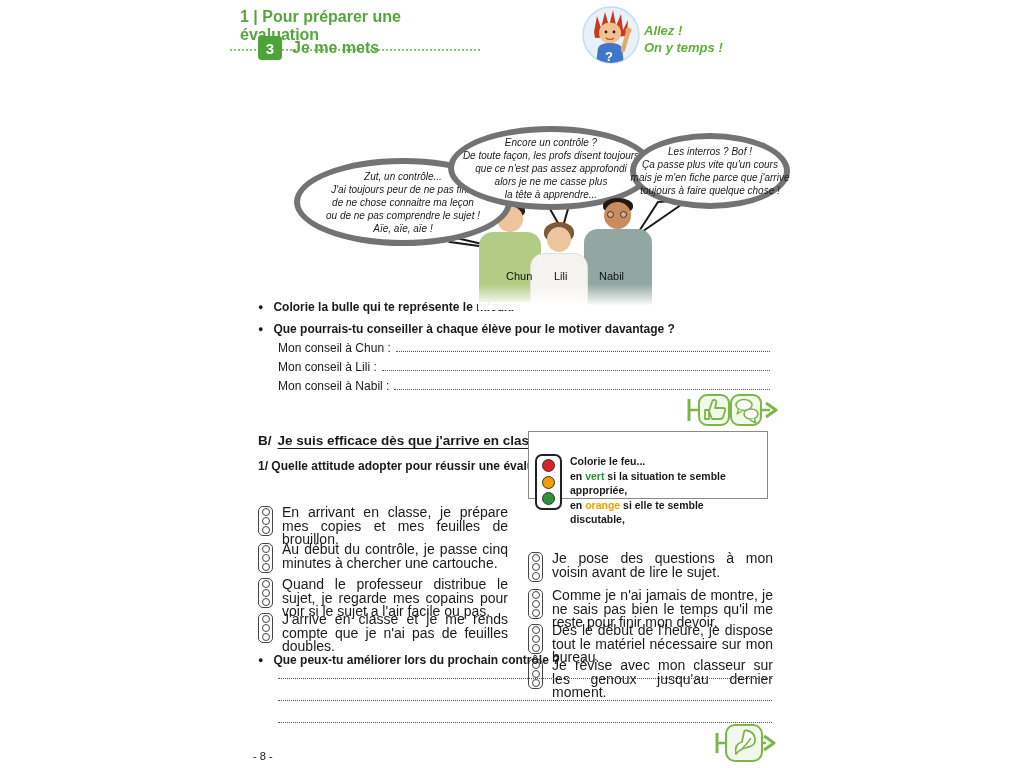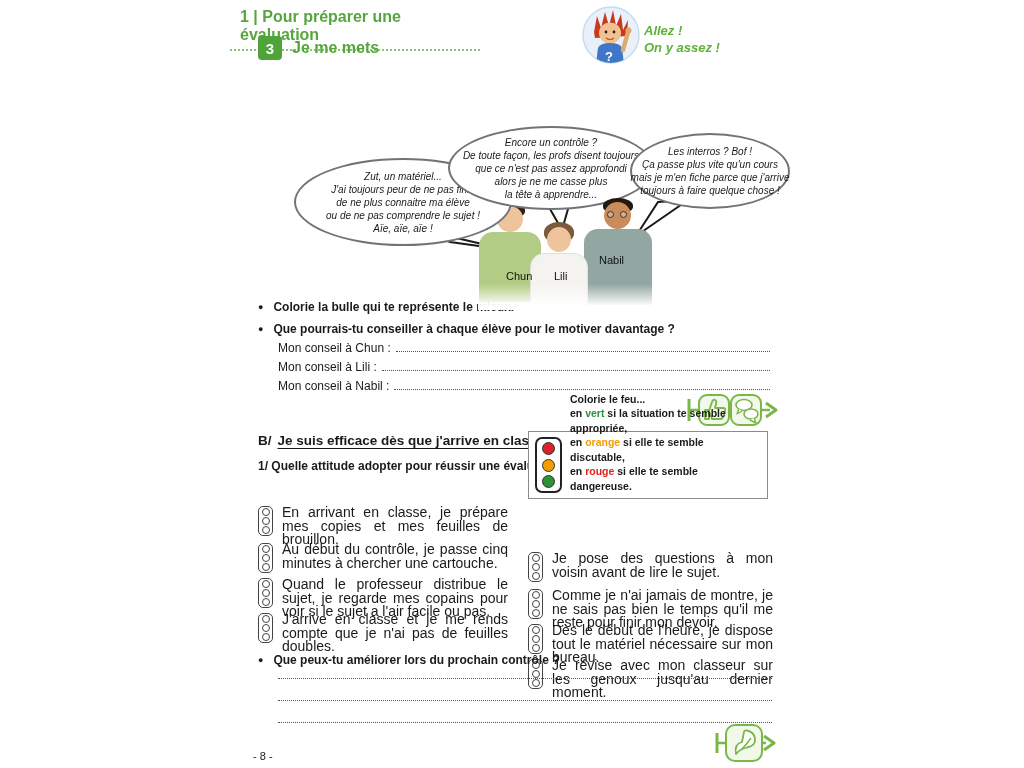--- a/index.html
+++ b/index.html
@@ -19,21 +19,21 @@
   
   .sec-head { position:absolute; font-size:13px; font-weight:bold; }
   .sec-head .lbl { display:inline-block; margin-right:6px; }
   .sec-head .u { text-decoration:underline; text-underline-offset:3px; }
   #sec-a-head { left:258px; top:100px; }
   #sec-a-head .line2 { margin-left:20px; }
   #sec-b-head { left:258px; top:433px; font-size:13.5px; }
   .sub-q { position:absolute; left:258px; top:459px; font-size:12px; font-weight:bold; }
 
   
-  .bubble { position:absolute; background:#fff; border:2px solid #737373; border-radius:50%;
+  .bubble { position:absolute; background:#fff; border:6px solid #737373; border-radius:50%;
     display:flex; flex-direction:column; align-items:center; justify-content:center;
     font-style:italic; font-size:10px; line-height:13px; text-align:center; z-index:3; }
   .bubble span { display:block; white-space:nowrap; }
   #bubble-chun  { left:294px; top:158px; width:218px; height:88px; }
   #bubble-lili  { left:448px; top:126px; width:206px; height:84px; }
   #bubble-nabil { left:630px; top:133px; width:160px; height:76px; }
   .tail { position:absolute; z-index:2; }
 
   
   #children { position:absolute; left:478px; top:196px; width:182px; height:112px; }
@@ -52,21 +52,21 @@
   #q-colorie { left:258px; top:300px; }
   #q-conseil { left:258px; top:322px; }
   #q-ameliorer { left:258px; top:653px;text-align:center; }
 
   .advice-row { position:absolute; left:278px; width:492px; display:flex; font-size:12px; }
   .advice-row .leader { flex:1; border-bottom:1.5px dotted #555; margin:0 0 3px 5px; }
   .answer-line { position:absolute; left:278px; width:494px; border-bottom:1.5px dotted #555; }
 
   
   #legend { position:absolute; left:528px; top:431px; width:240px; height:68px; border:1px solid #8a8a8a;
-    display:flex; align-items:flex-end; padding:5px 6px; gap:8px; background:#fff; }
+    display:flex; align-items:flex-start; padding:22px 6px; gap:8px; background:#fff; }
   .t-light { border:2px solid #222; border-radius:7px; background:#fff;
     display:flex; flex-direction:column; align-items:center; justify-content:space-evenly; }
   #legend .t-light { width:27px; height:56px; flex:0 0 27px; }
   #legend .t-light i { width:13px; height:13px; border-radius:50%; border:1px solid #333; }
   .legend-text { font-size:10.5px; line-height:14.5px; font-weight:bold; }
   .w-green { color:#2f9038; } .w-orange { color:#f59c00; } .w-red { color:#e2231a; }
 
   
   .stmt { position:absolute; display:flex; gap:9px; }
   .stmt .mini { width:15px; height:30px; border:1.4px solid #444; border-radius:5px; flex:0 0 15px;
@@ -105,28 +105,28 @@
         <path d="M24,32 q4,3 8,0" stroke="#9c5b2b" stroke-width="1.2" fill="none"></path>
         <path d="M14,58 L16,42 q2,-5 12,-5 q10,0 12,5 L42,58 Z" fill="#3f76c9"></path>
         <text x="27" y="55" font-size="13" font-weight="bold" fill="#ffffff" text-anchor="middle">?</text>
         <path d="M41,44 L46,26" stroke="#e0a96e" stroke-width="4.5" stroke-linecap="round"></path>
         <circle cx="46.5" cy="24.5" r="3" fill="#e0a96e"></circle>
       </g>
     </svg>
   </div>
   <div class="mascot-text">
     <span style="display:block">Allez !</span>
-    <span style="display:block">On y assez !</span>
+    <span style="display:block">On y temps !</span>
   </div>
 
 
   <div class="bubble" id="bubble-chun">
-    <span>Zut, un matériel...</span>
+    <span>Zut, un contrôle...</span>
     <span>J'ai toujours peur de ne pas finir,</span>
-    <span>de ne plus connaitre ma élève</span>
+    <span>de ne chose connaitre ma leçon</span>
     <span>ou de ne pas comprendre le sujet !</span>
     <span>Aïe, aïe, aïe !</span>
   </div>
   <div class="bubble" id="bubble-lili">
     <span>Encore un contrôle ?</span>
     <span>De toute façon, les profs disent toujours</span>
     <span>que ce n'est pas assez approfondi</span>
     <span>alors je ne me casse plus</span>
     <span>la tête à apprendre...</span>
   </div>
@@ -159,21 +159,21 @@
     </div>
     <div class="child" style="left:104px; top:0; width:72px; z-index:3;">
       <div class="hair" style="left:21px; top:2px; width:30px; height:15px; background:#24190f;"></div>
       <div class="head" style="left:22px; top:6px; width:27px; height:27px; background:#c98d5d;"></div>
       <div class="glasses" style="left:25px; top:15px;"></div>
       <div class="glasses" style="left:38px; top:15px;"></div>
       <div class="body-shirt" style="left:2px; top:33px; width:68px; height:76px; background:#93a7a2;"></div>
     </div>
     <span class="child-name" style="left:28px; top:74px;">Chun</span>
     <span class="child-name" style="left:76px; top:74px;">Lili</span>
-    <span class="child-name" style="left:121px; top:58px;">Nabil</span>
+    <span class="child-name" style="left:121px; top:74px;">Nabil</span>
     <div id="fade"></div>
   </div>
 
   <div class="bullet-q" id="q-colorie">Colorie la bulle qui te représente le mieux.</div>
   <div class="bullet-q" id="q-conseil">Que pourrais-tu conseiller à chaque élève pour le motiver davantage ?</div>
 
   <div class="advice-row" style="top:341px;">
     <span>Mon conseil à Chun :</span>
     <div class="leader"></div>
   </div>
@@ -211,21 +211,20 @@
   <div id="legend">
     <div class="t-light">
       <i style="background:#d8232a;"></i>
         <i style="background:#f59c00;"></i>
         <i style="background:#2f9038;"></i>
     </div>
     <div class="legend-text">
       <div>Colorie le feu...</div>
       <div><span>en </span><span class="w-green">vert</span><span> si la situation te semble appropriée,</span></div>
       <div><span>en </span><span class="w-orange">orange</span><span> si elle te semble discutable,</span></div>
-      <div><span>en </span><span class="w-red">rouge</span><span> si elle te semble dangereuse.</span></div>
     </div>
   </div>
 
   <div class="stmt col-l" style="top:506px;">
     <div class="mini">
         <i></i>
         <i></i>
         <i></i>
       </div>
     <p>En arrivant en classe, je prépare mes copies et mes feuilles de brouillon.</p>

